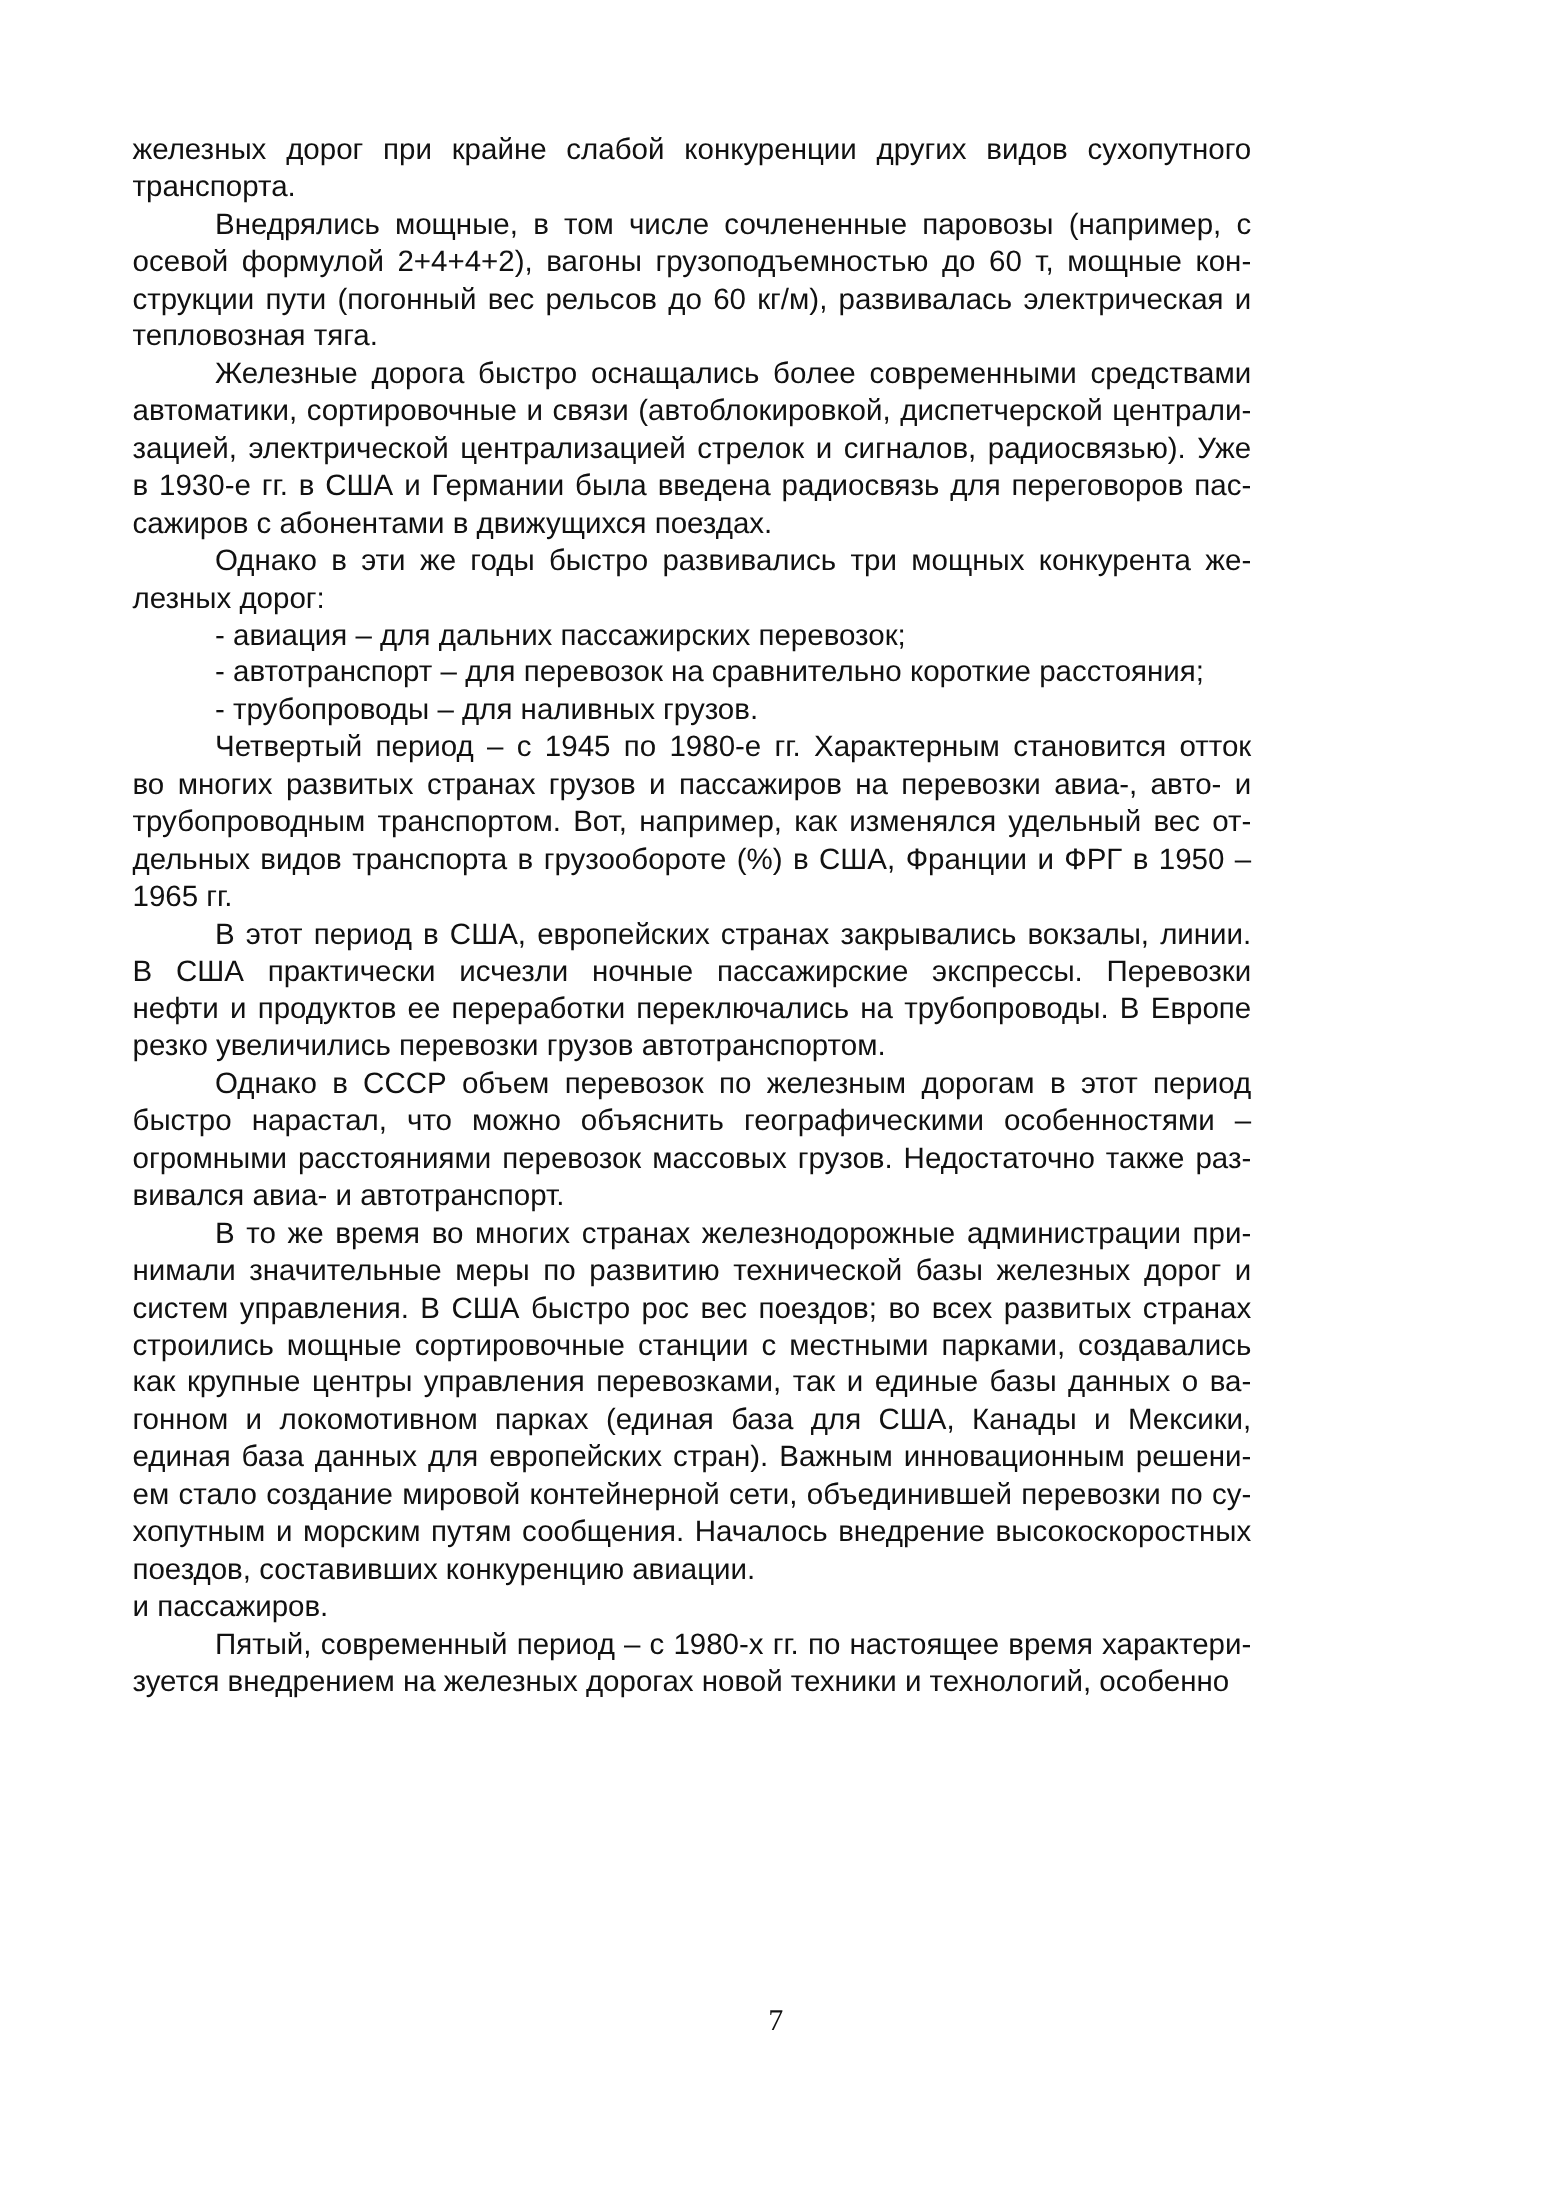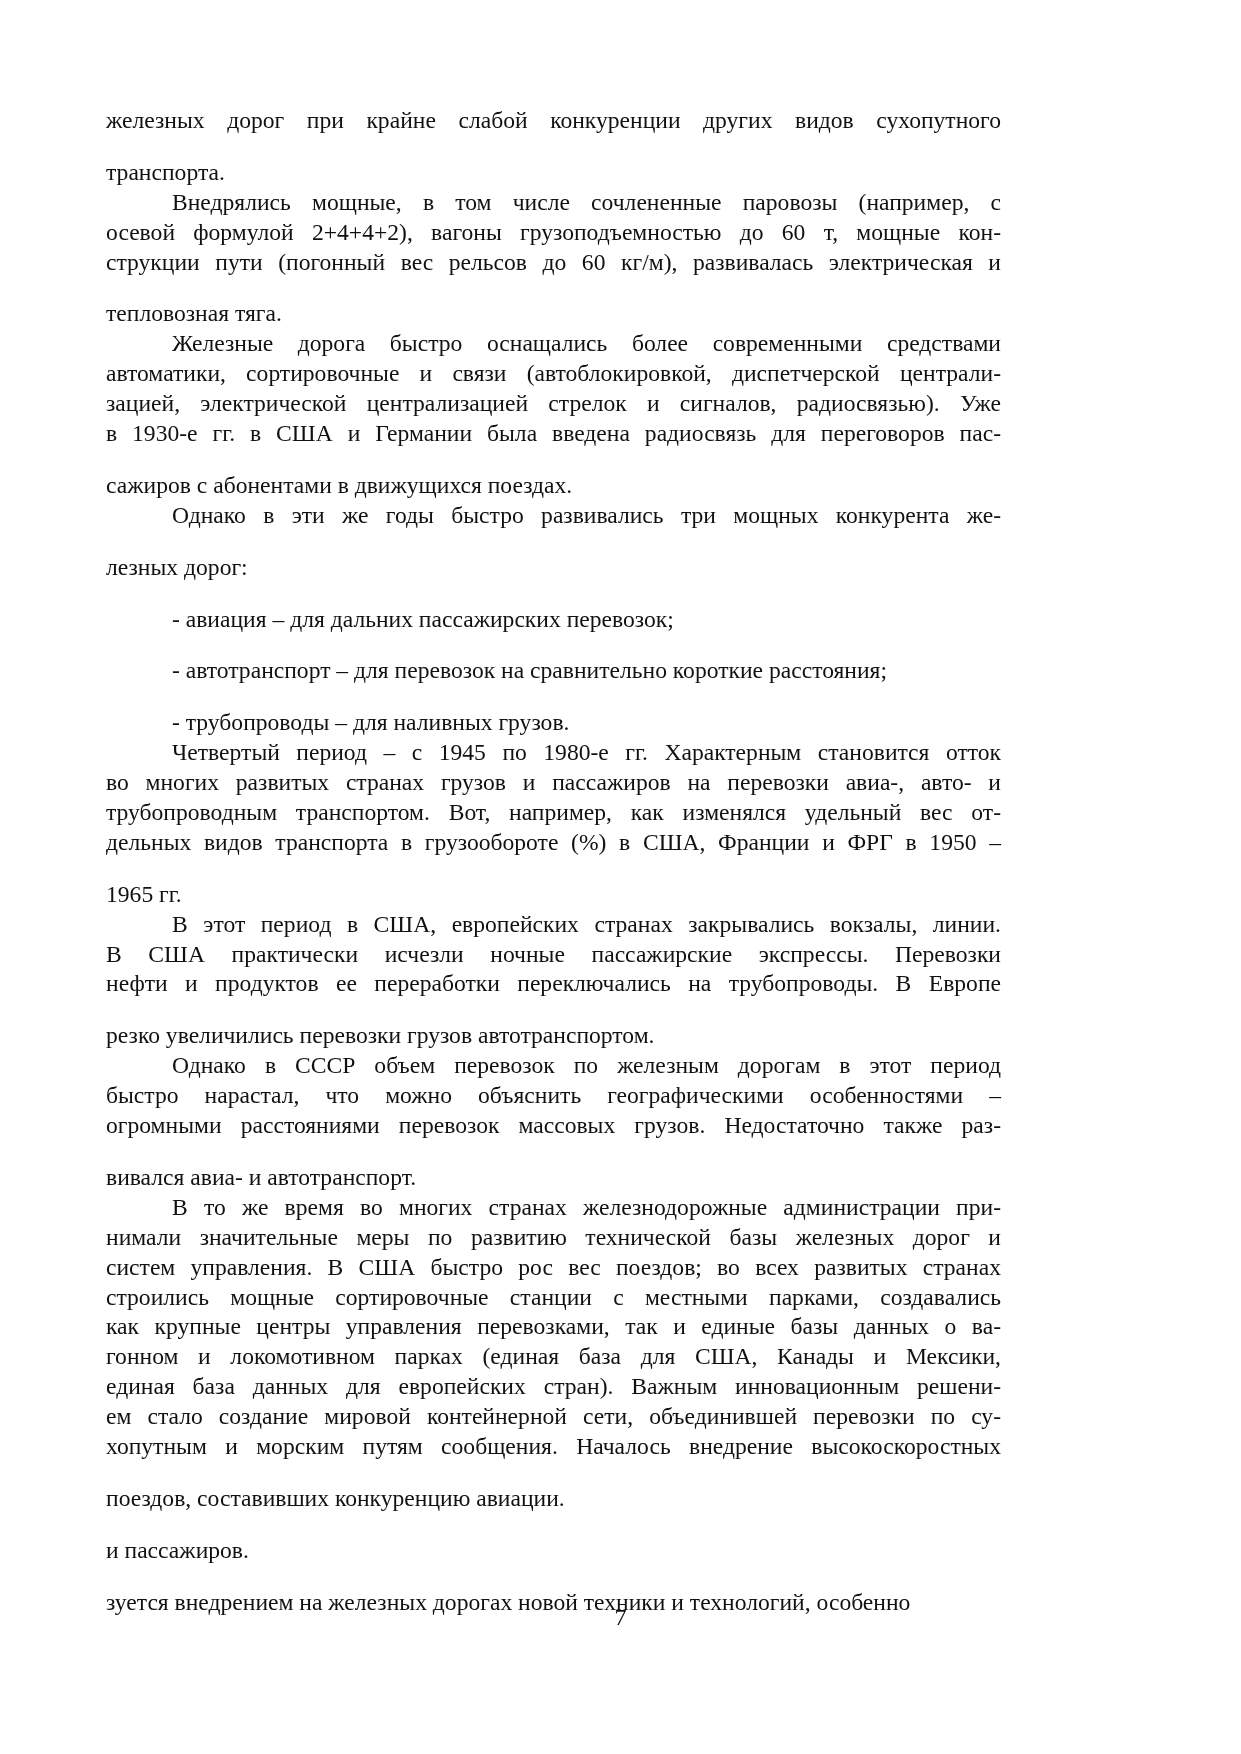--- a/index.html
+++ b/index.html
@@ -3,28 +3,28 @@
 <meta charset="utf-8">
 <style>
   html, body { margin: 0; padding: 0; background: #ffffff; }
   body { width: 1241px; height: 1754px; position: relative; overflow: hidden; }
   .page {
     position: absolute; left: 0; top: 0; width: 1241px; height: 1754px;
     background: #ffffff;
   }
   .text-block {
     position: absolute; left: 106px; top: 106px; width: 895px;
-    font-family: Liberation Serif, serif;
+    font-family: Liberation Sans, sans-serif;
     font-size: 23.6px; line-height: 29.9px; color: #111111;
   }
   .line {
     display: block; height: 29.9px; white-space: nowrap;
     text-align: justify; text-align-last: justify;
   }
-  .line.last { text-align-last: left; margin-top: 22px; }
+  .line.last { text-align-last: left; }
   .line.indent { padding-left: 66px; }
   .page-number {
     position: absolute; left: 0; width: 1241px; top: 1604px;
     text-align: center;
     font-family: "Liberation Serif", "DejaVu Serif", serif;
     font-size: 24px; color: #111111;
   }
 </style>
 </head>
 <body>
@@ -89,17 +89,18 @@
         <span class="line">гонном и локомотивном парках (единая база для США, Канады и Мексики,</span>
         <span class="line">единая база данных для европейских стран). Важным инновационным решени-</span>
         <span class="line">ем стало создание мировой контейнерной сети, объединившей перевозки по су-</span>
         <span class="line">хопутным и морским путям сообщения. Началось внедрение высокоскоростных</span>
         <span class="line last">поездов, составивших конкуренцию авиации.</span>
       </div>
       <div class="paragraph">
         <span class="line last">и пассажиров.</span>
       </div>
       <div class="paragraph">
+        <span class="line indent">Пятый, современный период – с 1980-х гг. по настоящее время характери-</span>
         <span class="line last">зуется внедрением на железных дорогах новой техники и технологий, особенно</span>
       </div>
     </div>
   <div class="page-number">7</div>
 </div>
 
 </body></html>

